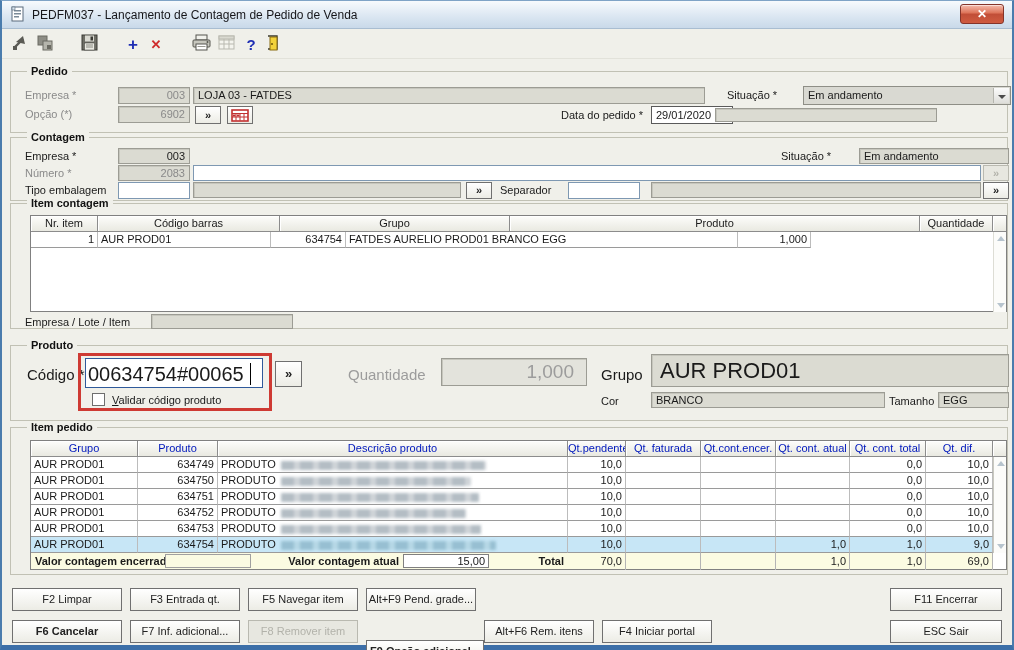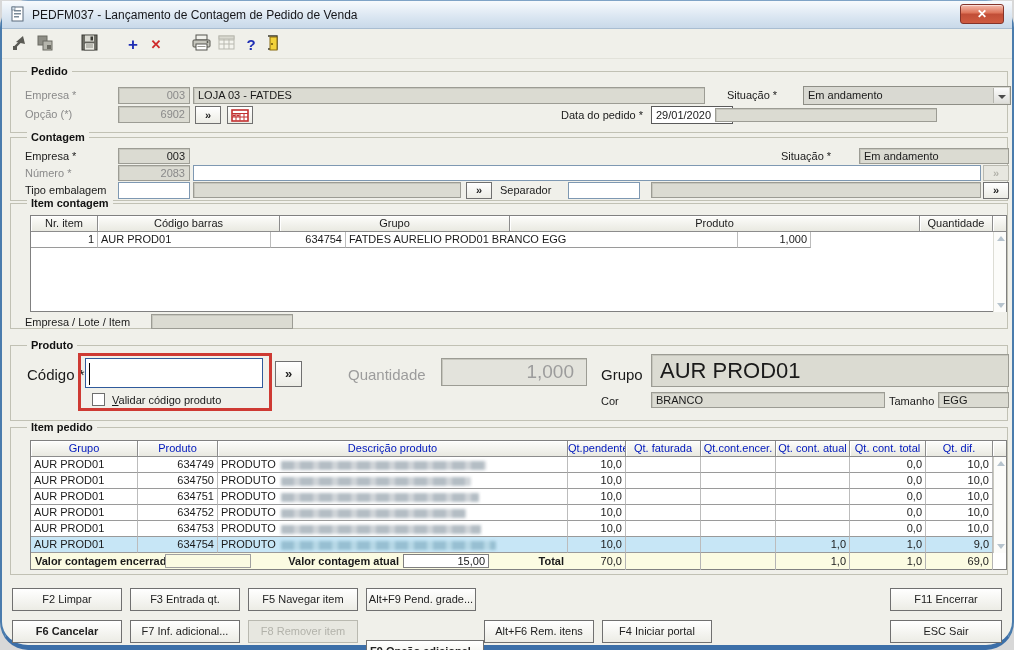--- a/index.html
+++ b/index.html
@@ -2,21 +2,21 @@
 <html><head>
 <meta charset="utf-8">
 <style>
   * { margin:0; padding:0; box-sizing:border-box; }
   html,body { background:#D8D8D8; }
   .window {
     position:relative; width:1014px; height:650px;
     font-family:"Liberation Sans", sans-serif; font-size:11px; color:#1a1a1a;
     background:#F0F0EA;
     border-left:2px solid #4A7CAD; border-right:2px solid #4A7CAD;
-    border-bottom:5px solid #3C6FA8; border-top:1px solid #7FA3C6;border-radius:28px;
+    border-bottom:5px solid #3C6FA8; border-top:1px solid #7FA3C6;
   }
   .titlebar {
     position:absolute; left:0; top:0; width:100%; height:28px;
     background:linear-gradient(#F7FAFD, #DCE7F2 55%, #C9D9E9);
     border-bottom:1px solid #A9BDD1;
   }
   .titlebar .title { position:absolute; left:30px; top:7px; font-size:12px; color:#16161a; }
   .doc-ic { position:absolute; left:8px; top:5px; }
   .close-btn {
     position:absolute; right:8px; top:3px; width:44px; height:20px;
@@ -211,20 +211,21 @@
     </div>
     <span class="lbl" style="left:14px; top:112px;">Empresa / Lote / Item</span>
     <div class="g" style="left:140px; top:110px; width:142px; height:15px;"></div>
   </div>
 
   <div class="group" style="left:8px; top:344px; width:998px; height:76px;">
     <span class="legend">Produto</span>
     <span class="lbl" style="left:16px; top:20px; font-size:15px;">Código *</span>
     <div class="redbox" style="left:67px; top:7px; width:194px; height:58px;"></div>
     <div class="w" style="left:74px; top:12px; width:178px; height:30px; line-height:28px; font-size:20px; border-color:#2F5A9B; padding:0 2px; letter-spacing:0;">
+      <span>00634754#00065</span>
       <span class="caret" style="display:inline-block; position:relative; top:4px; left:1px;"></span>
     </div>
     <div class="btn3d" style="left:264px; top:15px; width:27px; height:26px; line-height:24px; font-size:13px;">»</div>
     <span class="cb" style="left:81px; top:47px;"></span>
     <span class="lbl" style="left:101px; top:48px;"><u>V</u><span>alidar código produto</span></span>
     <span class="lbl bigdim" style="left:337px; top:20px; font-size:15px;">Quantidade</span>
     <div class="g num bigdim" style="left:430px; top:12px; width:146px; height:28px; line-height:26px; font-size:19px; background:#E3E3DC; padding-right:12px;">1,000</div>
     <span class="lbl" style="left:590px; top:20px; font-size:15px;">Grupo</span>
     <div class="g" style="left:640px; top:8px; width:358px; height:33px; line-height:31px; font-size:22px; padding-left:8px;">AUR PROD01</div>
     <span class="lbl" style="left:590px; top:49px;">Cor</span>

